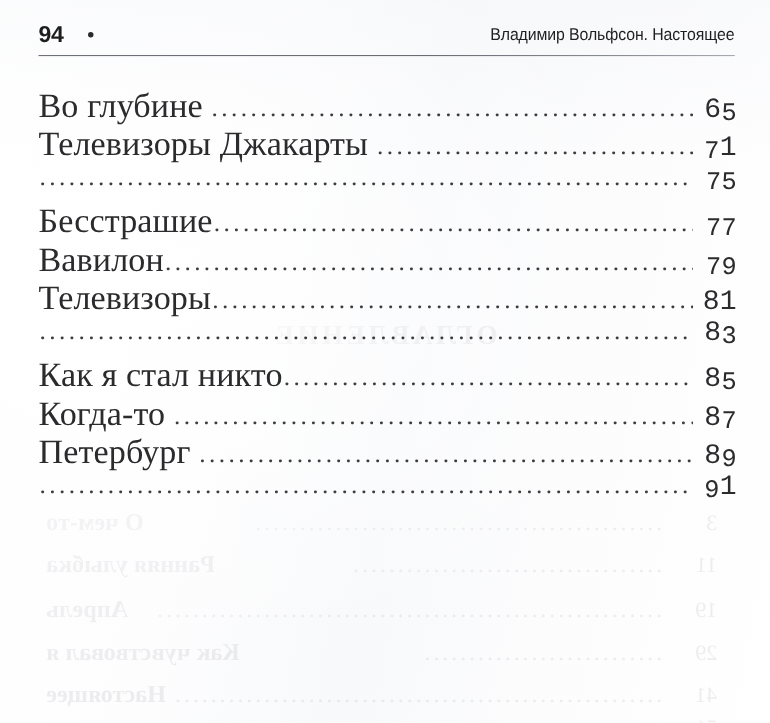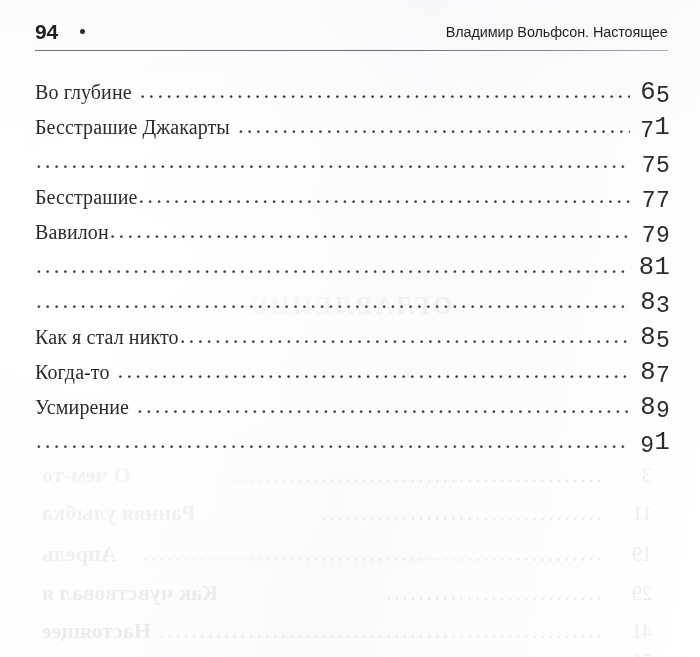--- a/index.html
+++ b/index.html
@@ -147,21 +147,21 @@
   }
   .toc-entry {
     display: flex;
     align-items: baseline;
     height: 35px;
     white-space: nowrap;
     color: #2a2a2c;
   }
   .toc-title {
     font-family: "Liberation Serif", serif;
-    font-size: 20px;
+    font-size: 31px;
     letter-spacing: 0.1px;
     color: #2b2b2d;
     flex: 0 0 auto;
   }
   .toc-dots {
     flex: 1 1 auto;
     overflow: hidden;
     white-space: nowrap;
     letter-spacing: 3.1px;
     font-size: 23px;
@@ -241,58 +241,59 @@
 
   <div class="head-rule"></div>
 
   <div class="toc">
       <div class="toc-entry">
         <span class="toc-title">Во глубине</span>
         <span class="toc-dots gap">..........................................................................................</span>
         <span class="toc-page osf"><span class="d-asc">6</span><span class="d-desc">5</span></span>
       </div>
       <div class="toc-entry">
-        <span class="toc-title">Бесстрашие Джакарты</span>
+        <span class="toc-title">Телевизоры Джакарты</span>
         <span class="toc-dots gap">..........................................................................................</span>
         <span class="toc-page osf"><span class="d-desc">7</span><span class="d-asc">1</span></span>
       </div>
       <div class="toc-entry">
         <span class="toc-dots">..........................................................................................</span>
         <span class="toc-page osf"><span class="d-desc">7</span><span class="d-desc">5</span></span>
       </div>
       <div class="toc-entry">
         <span class="toc-title">Бесстрашие</span>
         <span class="toc-dots">..........................................................................................</span>
         <span class="toc-page osf"><span class="d-desc">7</span><span class="d-desc">7</span></span>
       </div>
       <div class="toc-entry">
         <span class="toc-title">Вавилон</span>
         <span class="toc-dots">..........................................................................................</span>
         <span class="toc-page osf"><span class="d-desc">7</span><span class="d-desc">9</span></span>
       </div>
       <div class="toc-entry">
+        <span class="toc-title">Телевизоры</span>
         <span class="toc-dots">..........................................................................................</span>
         <span class="toc-page osf"><span class="d-asc">8</span><span class="d-asc">1</span></span>
       </div>
       <div class="toc-entry">
         <span class="toc-dots">..........................................................................................</span>
         <span class="toc-page osf"><span class="d-asc">8</span><span class="d-desc">3</span></span>
       </div>
       <div class="toc-entry">
         <span class="toc-title">Как я стал никто</span>
         <span class="toc-dots">..........................................................................................</span>
         <span class="toc-page osf"><span class="d-asc">8</span><span class="d-desc">5</span></span>
       </div>
       <div class="toc-entry">
         <span class="toc-title">Когда-то</span>
         <span class="toc-dots gap">..........................................................................................</span>
         <span class="toc-page osf"><span class="d-asc">8</span><span class="d-desc">7</span></span>
       </div>
       <div class="toc-entry">
-        <span class="toc-title">Усмирение</span>
+        <span class="toc-title">Петербург</span>
         <span class="toc-dots gap">..........................................................................................</span>
         <span class="toc-page osf"><span class="d-asc">8</span><span class="d-desc">9</span></span>
       </div>
       <div class="toc-entry">
         <span class="toc-dots">..........................................................................................</span>
         <span class="toc-page osf"><span class="d-desc">9</span><span class="d-asc">1</span></span>
       </div>
     </div>
 
 </div>

